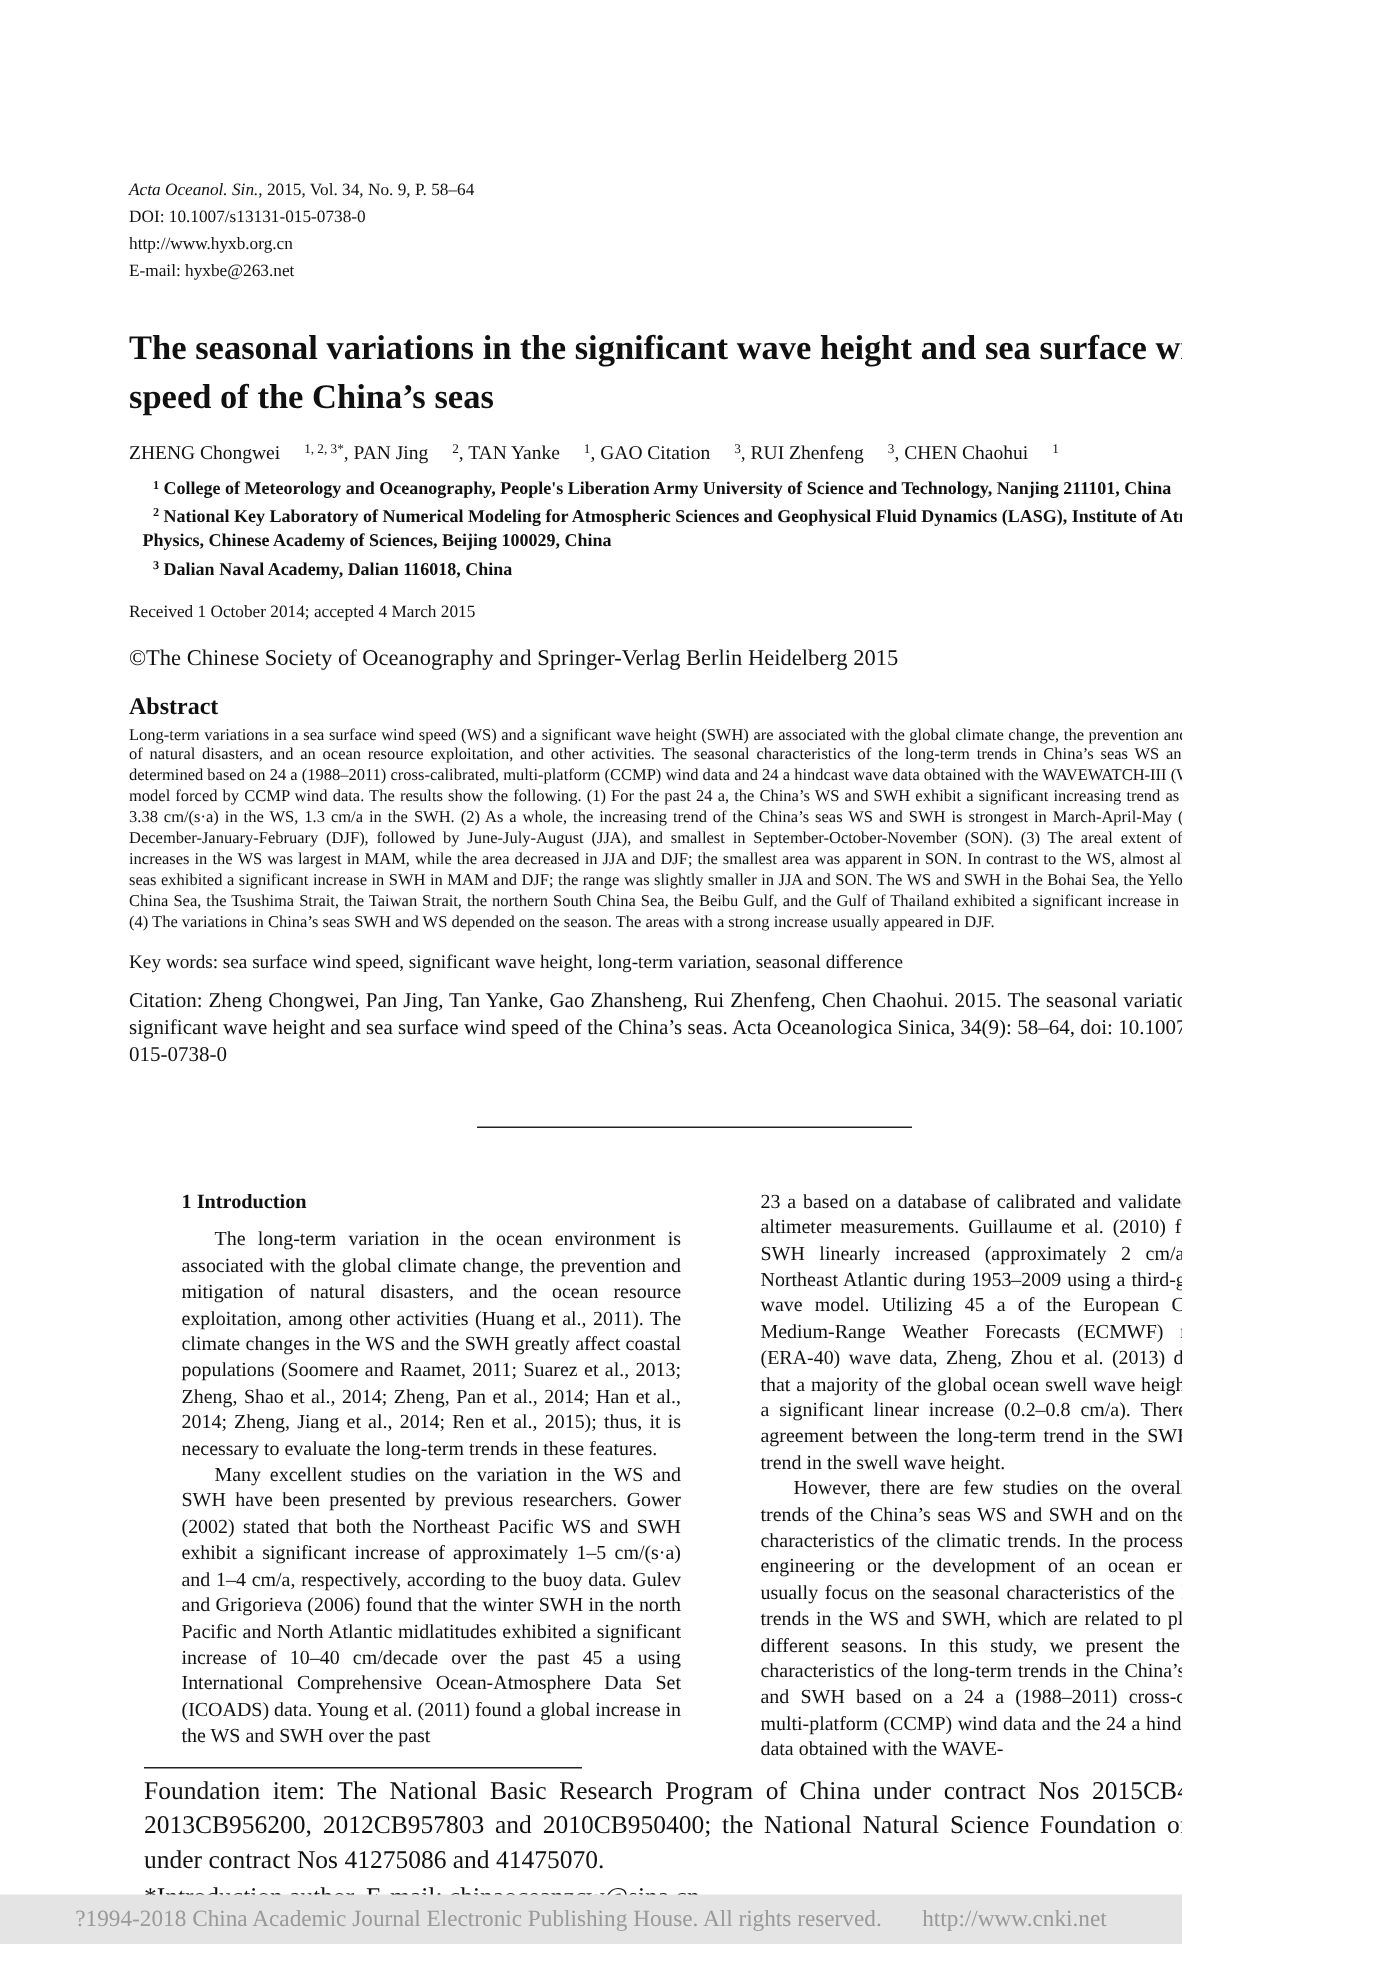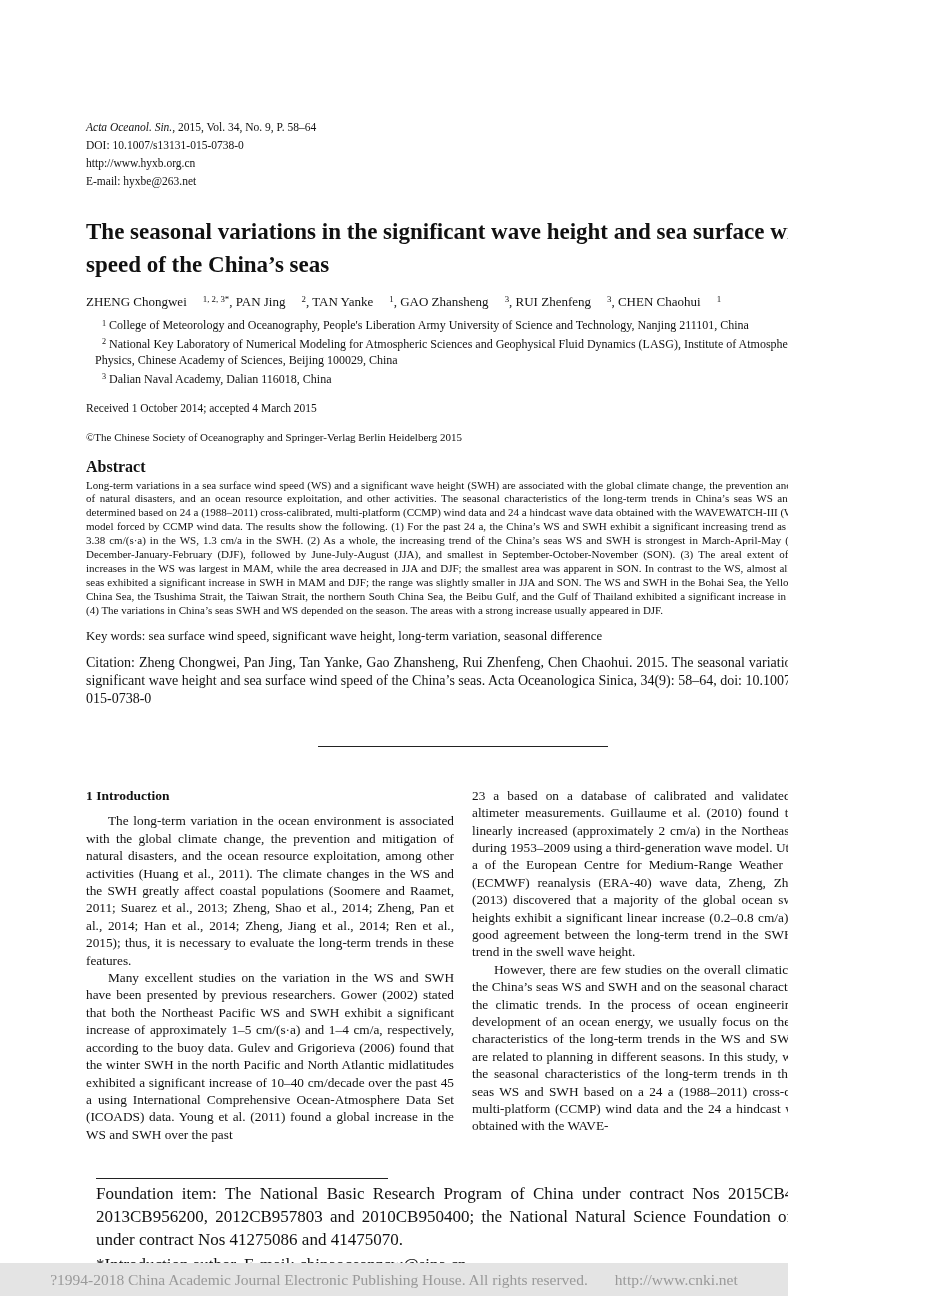--- a/index.html
+++ b/index.html
@@ -47,33 +47,34 @@
     vertical-align: baseline;
     position: relative;
     top: -0.45em;
     padding-left: 16px;
   }
   
   .affiliations {
     margin-top: 7px;
     font-size: 12px;
     line-height: 1.38;
+    font-weight: bold;
   }
   .affil {
     padding-left: 9px;
     text-indent: -9px;
     margin: 0 0 2px 0;
   }
   .received {
     margin-top: 14px;
     font-size: 11.5px;
   }
   .copyright {
     margin-top: 17px;
-    font-size: 11px;
+    font-size: 15px;
   }
   
   .abstract { margin-top: 15px; }
   .abstract-label {
     font-size: 16px;
     font-weight: bold;
     margin-bottom: 3px;
   }
   .abstract-text {
     margin: 0;
@@ -101,21 +102,21 @@
   }
   
   .columns {
     display: flex;
     gap: 18px;
     margin-top: 40px;
     font-size: 13.3px;
     line-height: 1.31;
     text-align: justify;
   }
-  .col { flex: 1 1 0; min-width: 0; }
+  .col { flex: 1 1 0; min-width: 0; margin-left: 35px; }
   .section-heading {
     font-size: 13.5px;
     font-weight: bold;
     margin: 0 0 8px 0;
   }
   .col p { margin: 0; }
   .col p.indent { text-indent: 22px; }
   .col p + p { margin-top: 0; }
   
   .footnote {
@@ -157,21 +158,21 @@
     <div class="journal-header">
       <div class="jh-line"><span class="italic">Acta Oceanol. Sin.</span><span>, 2015, Vol. 34, No. 9, P. 58–64</span></div>
       <div class="jh-line">DOI: 10.1007/s13131-015-0738-0</div>
       <div class="jh-line">http://www.hyxb.org.cn</div>
       <div class="jh-line">E-mail: hyxbe@263.net</div>
     </div>
 
     <h1 class="paper-title">The seasonal variations in the significant wave height and sea surface wind speed of the China’s seas</h1>
 
     <div class="authors">
-      <span>ZHENG Chongwei</span><sup>1, 2, 3*</sup><span>, PAN Jing</span><sup>2</sup><span>, TAN Yanke</span><sup>1</sup><span>, GAO Zhansheng</span><sup>3</sup><span>, RUI Zhenfeng</span><sup>3</sup><span>, CHEN Chaohui</span><sup>1</sup>
+      <span>ZHENG Chongwei</span><sup>1, 2, 3*</sup><span>, PAN Jing</span><sup>2</sup><span>, TAN Yanke</span><sup>1</sup><span>, GAO Citation</span><sup>3</sup><span>, RUI Zhenfeng</span><sup>3</sup><span>, CHEN Chaohui</span><sup>1</sup>
     </div>
 
     <div class="affiliations">
       <p class="affil"><sup>1</sup><span> College of Meteorology and Oceanography, People's Liberation Army University of Science and Technology, Nanjing 211101, China</span></p>
       <p class="affil"><sup>2</sup><span> National Key Laboratory of Numerical Modeling for Atmospheric Sciences and Geophysical Fluid Dynamics (LASG), Institute of Atmospheric Physics, Chinese Academy of Sciences, Beijing 100029, China</span></p>
       <p class="affil"><sup>3</sup><span> Dalian Naval Academy, Dalian 116018, China</span></p>
     </div>
 
     <div class="received">Received 1 October 2014; accepted 4 March 2015</div>
 

